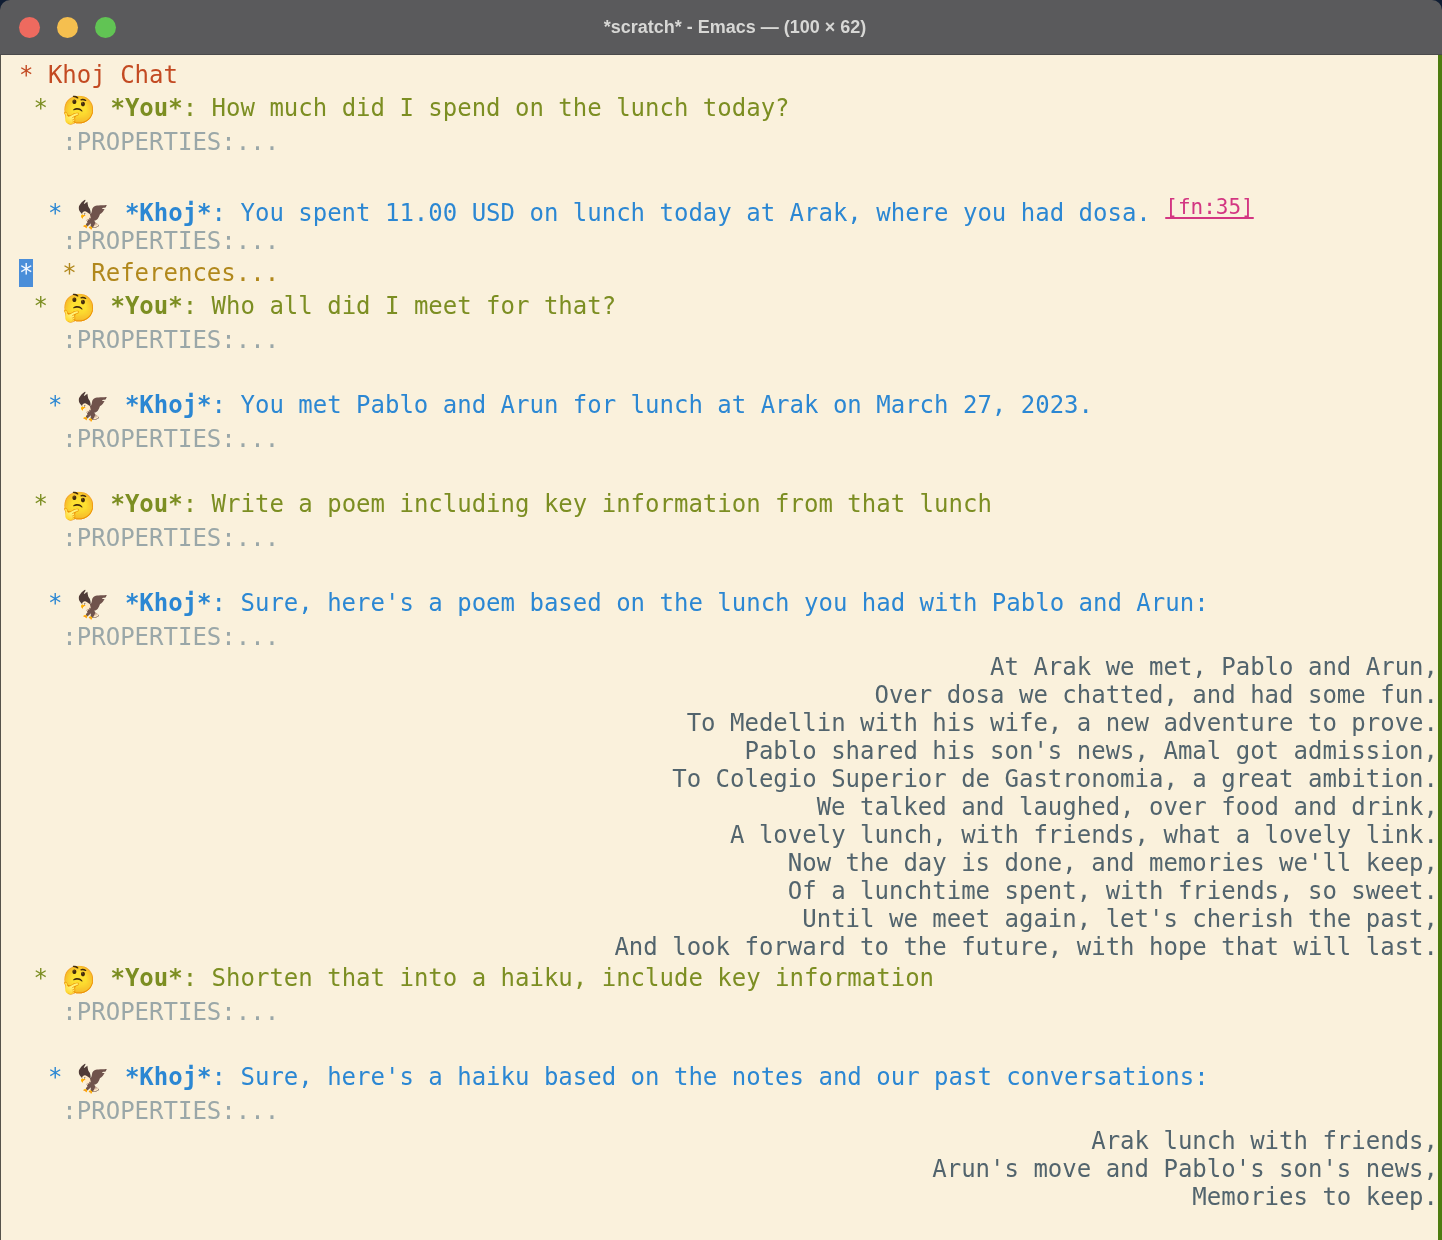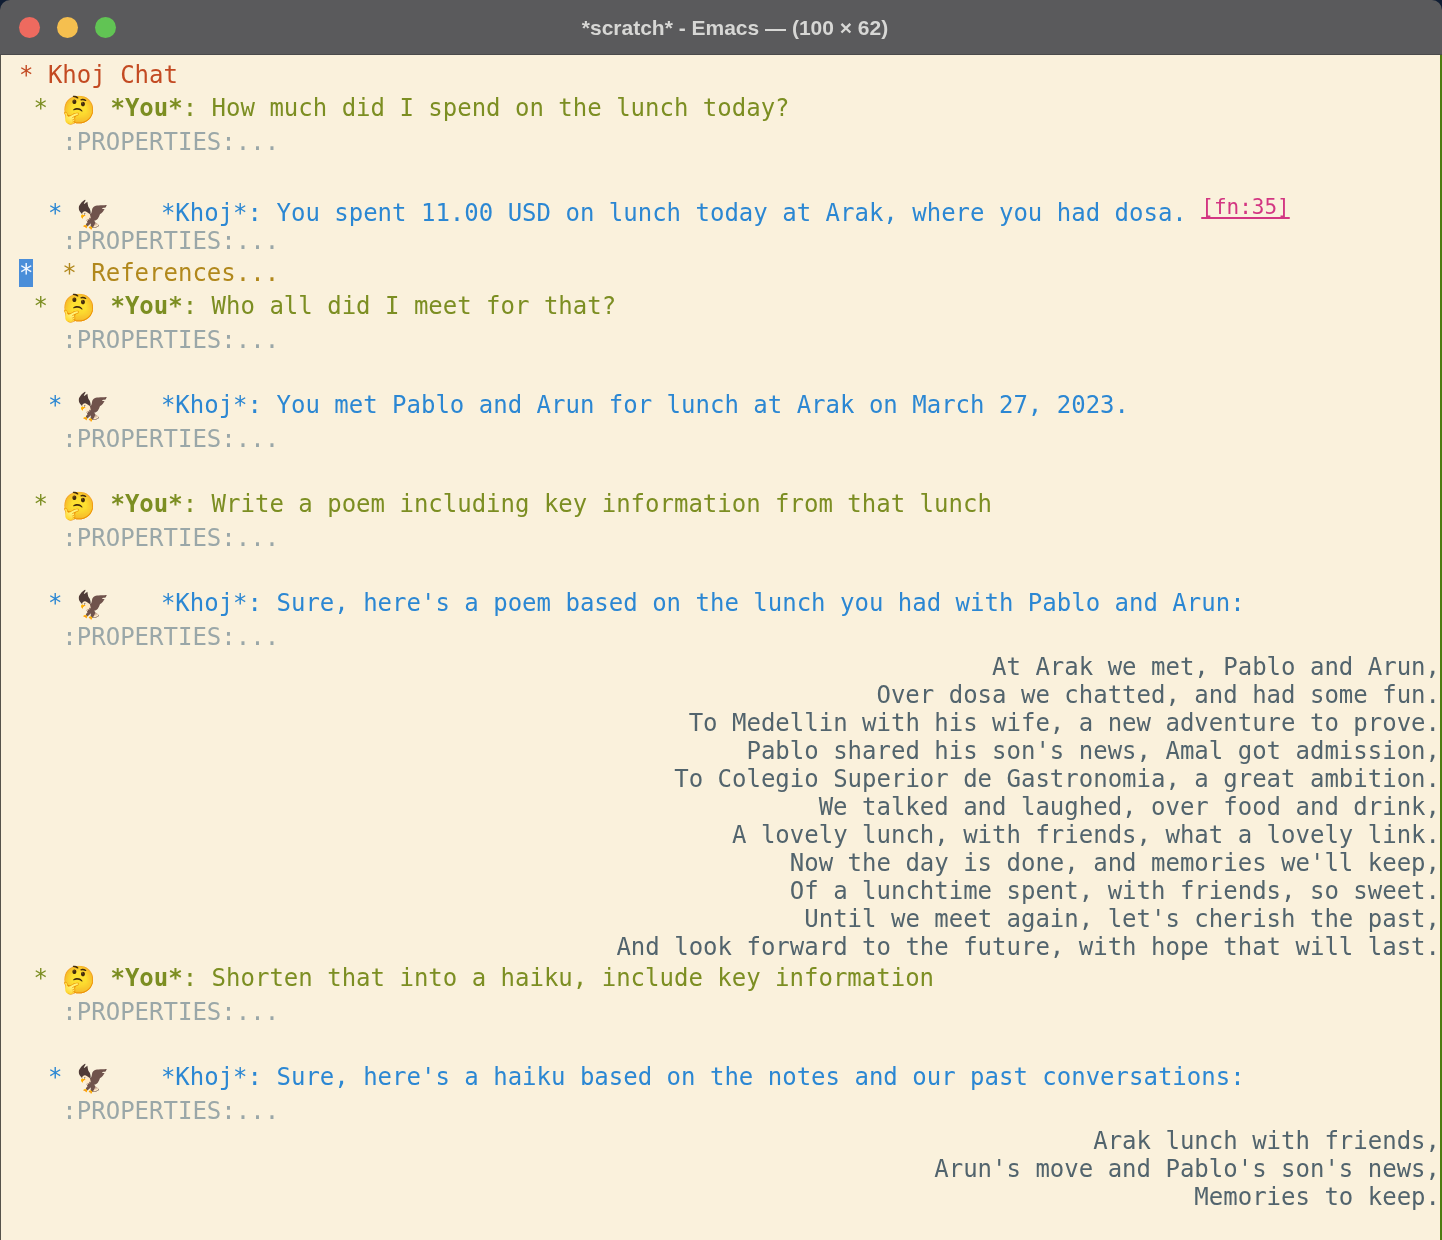--- a/index.html
+++ b/index.html
@@ -20,38 +20,38 @@
     border-bottom:1px solid #4a4a4c;box-sizing:border-box;
   }
   .lights{position:absolute;left:19px;top:17px;display:flex;gap:17px;}
   .light{width:21px;height:21px;border-radius:50%;border:none;padding:0;cursor:default;}
   .light.close{background:var(--close);}
   .light.minimize{background:var(--minimize);}
   .light.zoom{background:var(--zoom);}
   .title{
     position:absolute;left:0;right:0;top:0;height:55px;line-height:55px;
     text-align:center;color:var(--title_text);
-    font-family:"Liberation Sans",sans-serif;font-size:21px;font-weight:bold;padding-left:28px;
+    font-family:"Liberation Sans",sans-serif;font-size:18px;font-weight:bold;padding-left:28px;
   }
   .buffer{
     flex:1;box-sizing:border-box;
     background:var(--background);
-    border-left:1px solid #55534b;border-right:2px solid #4d7c0f;
+    border-left:1px solid #55534b;border-right:4px solid #4d7c0f;
     padding:4px 0 4px 18px;
     font-size:24px;
     overflow:hidden;
   }
   .ln{height:32px;line-height:32px;white-space:pre;}
   .ln-body{height:28px;line-height:28px;text-align:right;}
   .ln-emoji{height:35px;line-height:35px;}
   .s-h1{color:var(--heading);}
   .s-you{color:var(--you);}
   .s-youb{color:var(--you);font-weight:bold;}
   .s-khoj{color:var(--khoj);}
-  .s-khojb{color:var(--khoj);font-weight:normal;margin-left:36px;}
+  .s-khojb{color:var(--khoj);font-weight:bold;}
   .s-prop{color:var(--properties);}
   .s-ref{color:var(--references);}
   .s-body{color:var(--body);}
   .s-fn{
     color:var(--footnote);font-size:21px;vertical-align:7px;
     text-decoration:underline;text-underline-offset:3px;
   }
   .s-cur{background:var(--cursor_bg);color:var(--cursor_fg);}
   .s-emoji-think,.s-emoji-eagle{
     font-family:"Noto Color Emoji","Apple Color Emoji","Segoe UI Emoji",sans-serif;

